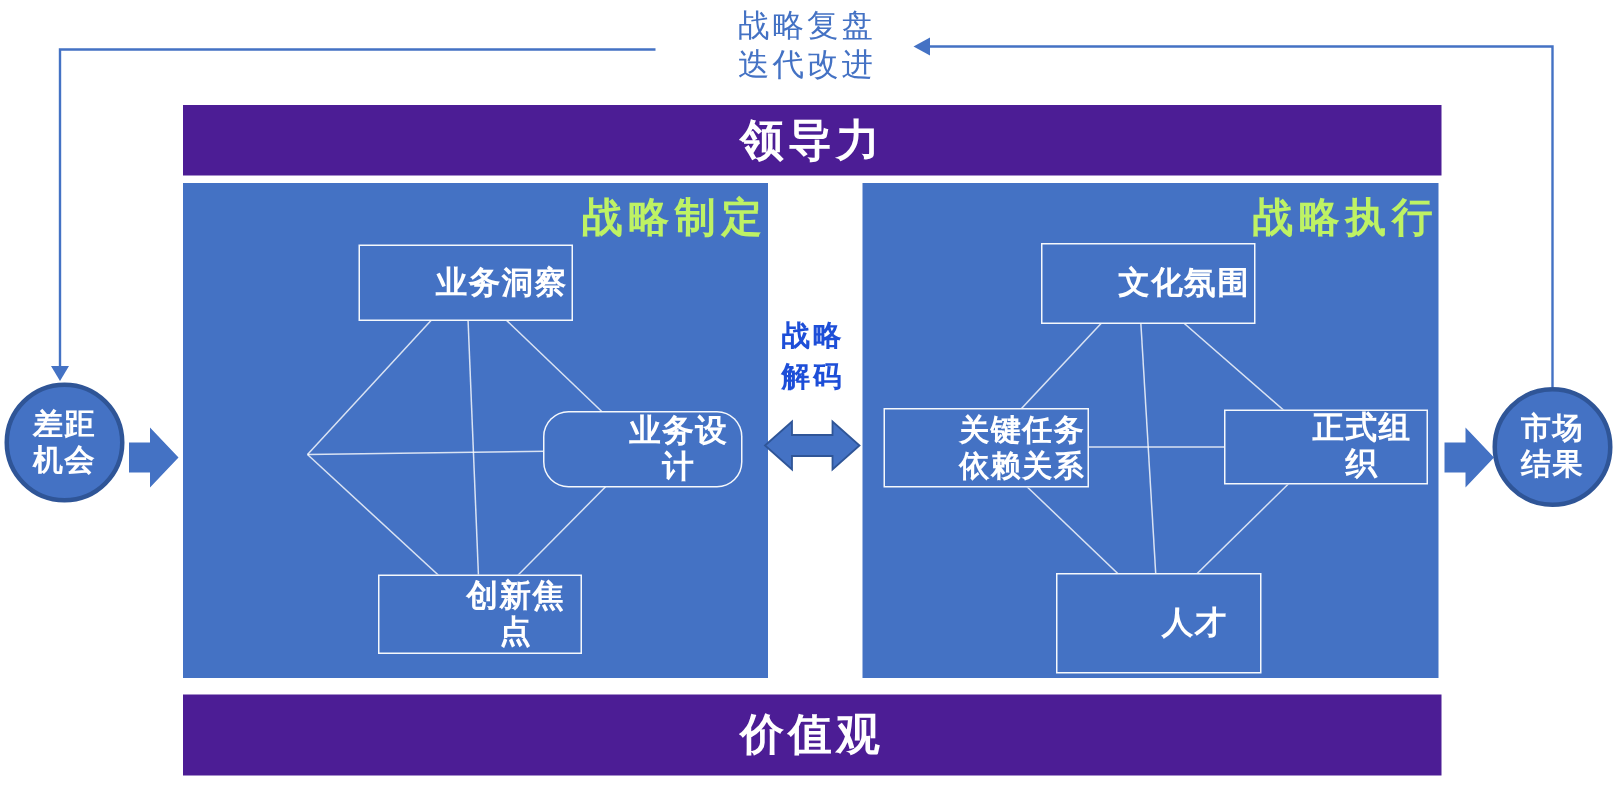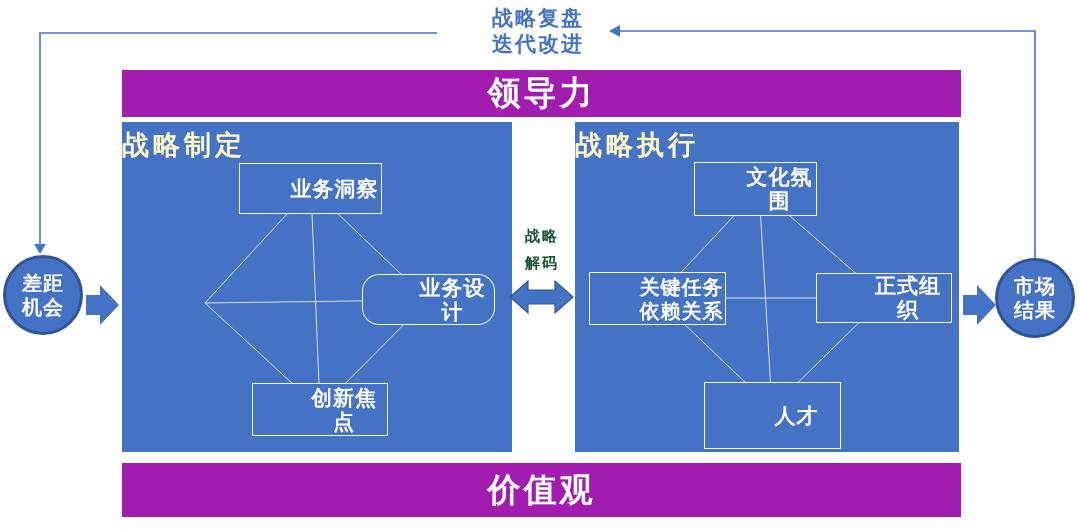--- a/index.html
+++ b/index.html
@@ -5,51 +5,51 @@
   html,body{margin:0;padding:0;background:#fff;}
   .canvas{
     position:relative;width:1080px;height:529px;background:#ffffff;overflow:hidden;
     font-family:"Liberation Sans",sans-serif;
   }
   .abs{position:absolute;}
   svg{display:block;}
   
   .fb-text{
     position:absolute;left:458px;top:5px;width:160px;text-align:center;
-    color:#4472C4;font-weight:bold;font-size:21px;line-height:26px;letter-spacing:2px;
+    color:#4472C4;font-weight:normal;font-size:21px;line-height:26px;letter-spacing:2px;
   }
   
   .bar{
-    position:absolute;left:122px;width:839px;background:#a21caf;color:#fff;
+    position:absolute;left:122px;width:839px;background:#4c1d95;color:#fff;
     display:flex;align-items:center;justify-content:center;
-    font-weight:bold;font-size:33px;letter-spacing:3px;
+    font-weight:bold;font-size:29px;letter-spacing:3px;
   }
   .bar.top{top:70px;height:47px;}
   .bar.bottom{top:463px;height:54px;}
   
   .panel{position:absolute;top:122px;height:330px;background:#4472C4;}
   .panel.left{left:122px;width:390px;}
   .panel.right{left:575px;width:384px;}
   .panel-title{
-    position:absolute;top:5px;left:0;width:100%;text-align:left;
-    color:#fef9c3;font-weight:bold;font-size:27px;letter-spacing:4px;
+    position:absolute;top:5px;left:0;width:100%;text-align:right;
+    color:#bef264;font-weight:bold;font-size:27px;letter-spacing:4px;
   }
   .connectors{position:absolute;left:0;top:0;}
   .node{
     position:absolute;background:#4472C4;border:1.5px solid rgba(255,255,255,.95);
     color:#fff;font-weight:bold;font-size:21px;letter-spacing:1px;
     display:flex;flex-direction:column;align-items:center;justify-content:center;text-align:center;
     box-sizing:border-box;
     padding-left:48px;
   }
   .node .ln{line-height:24px;}
   
   .mid-label{
     position:absolute;left:508px;top:211px;width:68px;text-align:center;
-    color:#14532d;font-weight:bold;font-size:15px;line-height:27px;letter-spacing:2px;margin-top:11px;
+    color:#1d4ed8;font-weight:bold;font-size:19px;line-height:27px;letter-spacing:2px;
   }
   
   .circle{
     position:absolute;width:80px;height:80px;border-radius:50%;
     background:#4472C4;border:3px solid #2F5597;box-sizing:border-box;
     color:#fff;font-weight:bold;font-size:20px;line-height:24px;letter-spacing:1px;
     display:flex;flex-direction:column;align-items:center;justify-content:center;text-align:center;
   }
   .circle.left{left:3px;top:255px;}
   .circle.right{left:995px;top:258px;}
@@ -110,21 +110,21 @@
       <g stroke="rgba(255,255,255,0.8)" stroke-width="1" fill="none">
         <line x1="184" y1="67" x2="82" y2="176"></line>
         <line x1="184" y1="67" x2="309" y2="176"></line>
         <line x1="82" y1="176" x2="197" y2="286"></line>
         <line x1="309" y1="176" x2="197" y2="286"></line>
         <line x1="184" y1="67" x2="197" y2="286"></line>
         <line x1="82" y1="176" x2="309" y2="176"></line>
       </g>
     </svg>
     <div class="panel-title">战略执行</div>
-    <div class="node" style="left:119px;top:40px;width:123px;height:54px;">
+    <div class="node" style="left:119px;top:40px;width:143px;height:54px;">
       <span class="ln">文化氛围</span>
     </div>
     <div class="node" style="left:14px;top:150px;width:137px;height:53px;font-size:20px;">
       <span class="ln">关键任务</span>
       <span class="ln">依赖关系</span>
     </div>
     <div class="node" style="left:241px;top:151px;width:136px;height:50px;">
       <span class="ln">正式组织</span>
     </div>
     <div class="node" style="left:129px;top:260px;width:137px;height:67px;">

